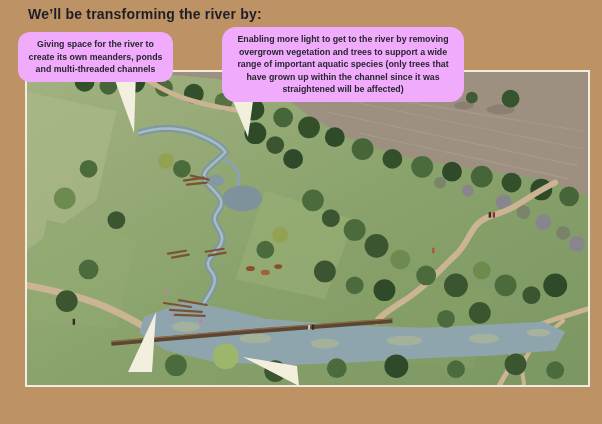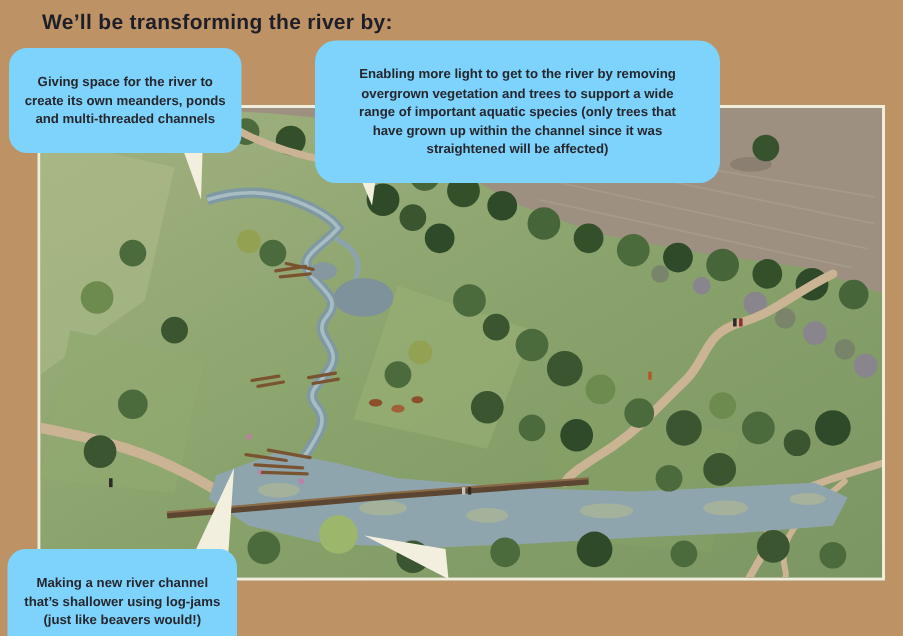--- a/index.html
+++ b/index.html
@@ -16,28 +16,28 @@
   .illustration{
     position:absolute;left:25px;top:70px;width:565px;height:317px;
     border:2px solid #F1EDDC;box-sizing:border-box;z-index:1;
     background:#8CA06F;
   }
   .illustration svg{display:block;width:100%;height:100%;}
   .tails{
     position:absolute;inset:0;width:602px;height:424px;z-index:2;pointer-events:none;
   }
   .bubble{
-    position:absolute;z-index:3;background:#7dd3fc;color:#26262C;
+    position:absolute;z-index:3;background:#f0abfc;color:#26262C;
     border-radius:12px;text-align:center;
     font-size:8.8px;font-weight:bold;line-height:12.5px;
-    padding:16px 6px;box-sizing:border-box;
+    padding:6px 6px;box-sizing:border-box;margin-left:12px;
   }
   .bubble-text{white-space:pre-line;}
   .bubble.b1{left:6px;top:32px;width:155px;}
-  .bubble.b2{left:210px;top:27px;width:270px;border-radius:14px;}
+  .bubble.b2{left:210px;top:27px;width:242px;border-radius:14px;}
   .bubble.b3{left:5px;top:366px;width:153px;}
   .bubble.b4{left:293px;top:362px;width:145px;}
 </style>
 </head>
 <body>
 
 <div id="canvas">
 
   <div class="page-title">We’ll be transforming the river by:</div>
 
@@ -222,19 +222,14 @@
 create its own meanders, ponds
 and multi-threaded channels</span>
   </div>
   <div class="bubble b2">
     <span class="bubble-text">Enabling more light to get to the river by removing
 overgrown vegetation and trees to support a wide
 range of important aquatic species (only trees that
 have grown up within the channel since it was
 straightened will be affected)</span>
   </div>
-  <div class="bubble b3">
-    <span class="bubble-text">Making a new river channel
-that’s shallower using log-jams
-(just like beavers would!)</span>
-  </div>
 
 </div>
 
 </body></html>

